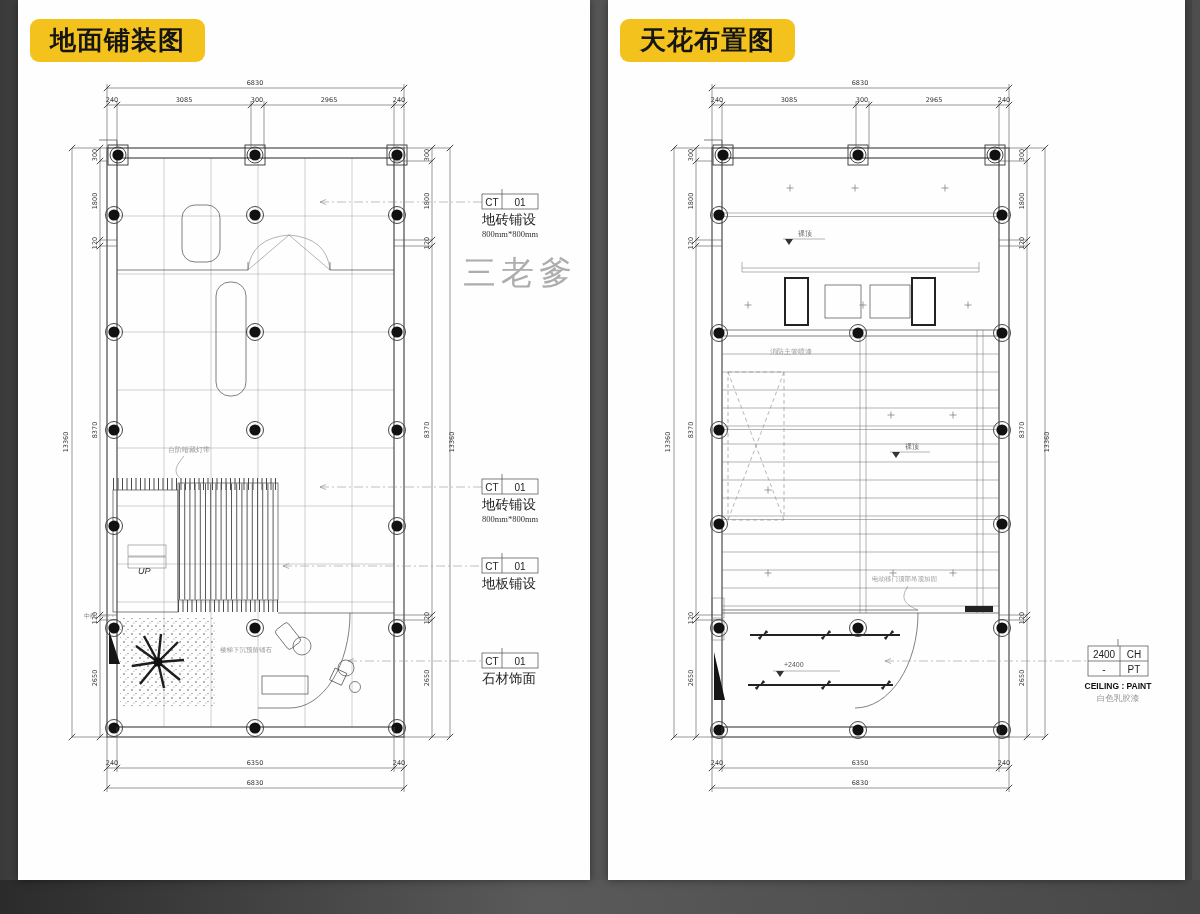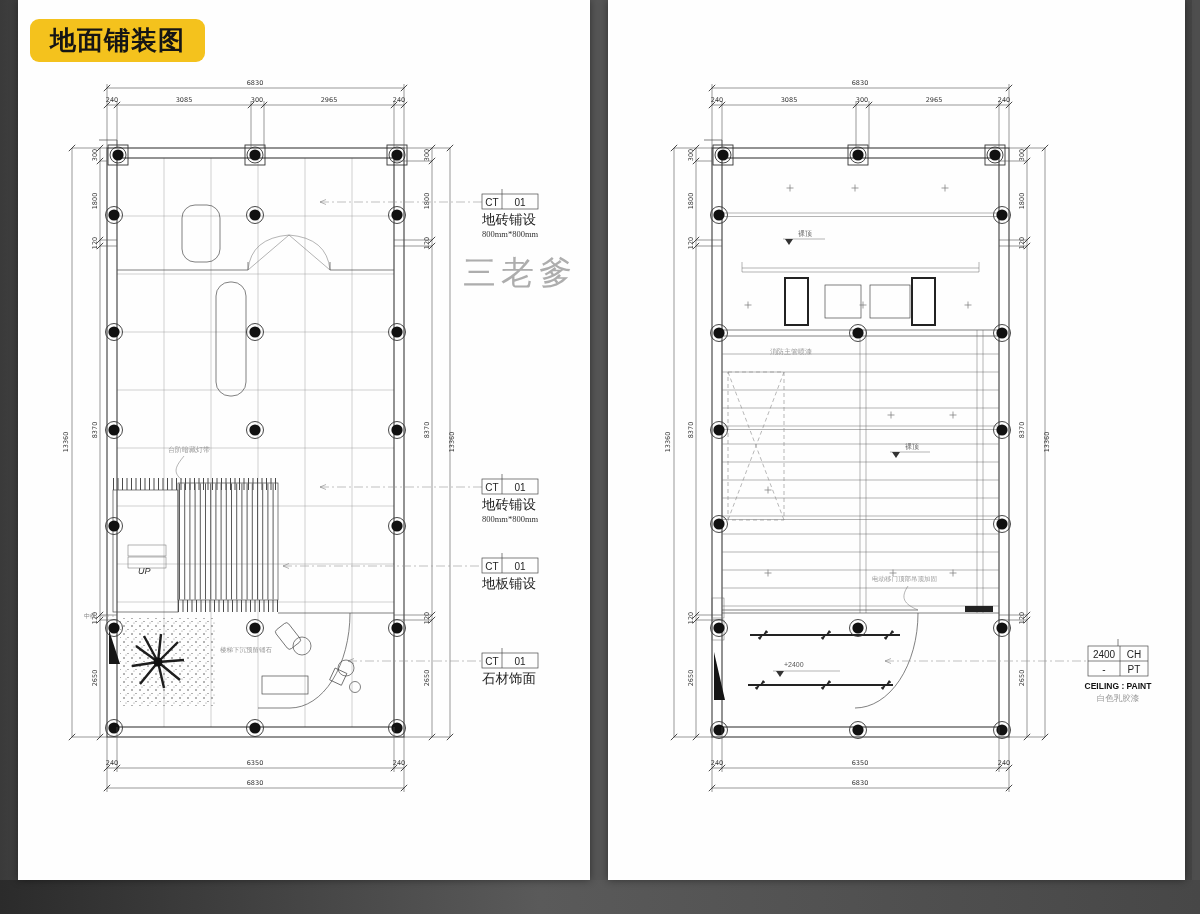--- a/index.html
+++ b/index.html
@@ -252,20 +252,23 @@
           <text x="502" y="664.5" class="ct">01</text>
           <text x="464" y="683" class="cjk">石材饰面</text>
         </g>
       </g>
 
       <text x="502" y="284" class="wm">三老爹</text>
     </svg>
   </section>
 
   <section class="panel panel-right">
+    <div class="badge">
+      <span>天花布置图</span>
+    </div>
     <svg width="577" height="880" viewBox="0 0 577 880">
 
       <g class="w">
         <rect x="104" y="148" width="297" height="589"></rect>
         <rect x="114" y="158" width="277" height="569"></rect>
         <path class="w2" d="M96 140 H114 V148"></path>
       </g>
 
       <g>
         <path class="thin" d="M114 213 H391 M114 216.5 H391"></path>

